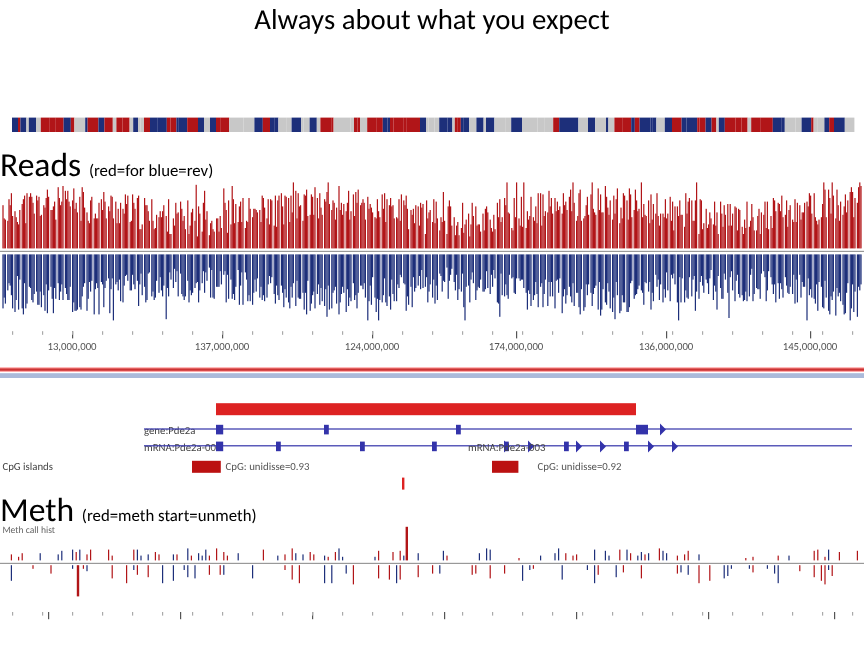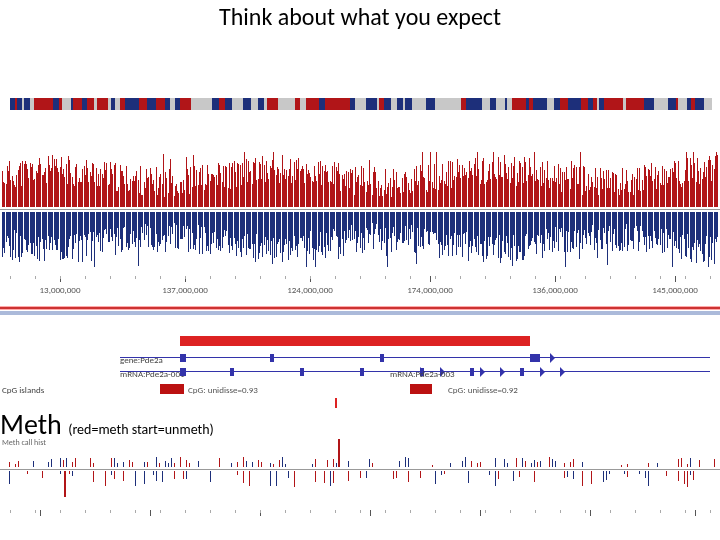--- a/index.html
+++ b/index.html
@@ -52,21 +52,21 @@
 
   
   .calls-track { position: absolute; left: 0; top: 435px; width: 720px; height: 70px; }
   .calls-track .row-label { position: absolute; left: 2px; font-size: 8px; color: #666; }
   .calls-spikes { position: absolute; left: 0; width: 720px; }
 </style>
 </head>
 <body>
 <div class="slide">
 
-<h2 class="subtitle">Think about what you expect</h2>
+<h2 class="subtitle">Always about what you expect</h2>
 
 <div class="headerbar" style="top:88px">
   <div class="caption"></div>
   <div class="tickrow" id="barcode1">
         <div class="seg" style="left: 10px; width: 5px; background: rgb(29, 47, 122);"></div>
         <div class="seg" style="left: 15px; width: 2px; background: rgb(177, 21, 24);"></div>
         <div class="seg" style="left: 17px; width: 5px; background: rgb(29, 47, 122);"></div>
         <div class="seg" style="left: 22px; width: 2px; background: rgb(200, 200, 200);"></div>
         <div class="seg" style="left: 24px; width: 6px; background: rgb(29, 47, 122);"></div>
         <div class="seg" style="left: 30px; width: 4px; background: rgb(200, 200, 200);"></div>
@@ -196,20 +196,24 @@
         <div class="seg" style="left: 676px; width: 2px; background: rgb(177, 21, 24);"></div>
         <div class="seg" style="left: 678px; width: 3px; background: rgb(200, 200, 200);"></div>
         <div class="seg" style="left: 681px; width: 6px; background: rgb(200, 200, 200);"></div>
         <div class="seg" style="left: 687px; width: 4px; background: rgb(29, 47, 122);"></div>
         <div class="seg" style="left: 691px; width: 4px; background: rgb(177, 21, 24);"></div>
         <div class="seg" style="left: 695px; width: 9px; background: rgb(29, 47, 122);"></div>
         <div class="seg" style="left: 704px; width: 8px; background: rgb(200, 200, 200);"></div>
       </div>
 </div>
 
+<div class="label-reads">
+  <span>Reads</span>
+  <span class="annot">(red=for blue=rev)</span>
+</div>
 
 <div class="reads-track">
   <div class="reads-fwd" id="reads-fwd">
         <div class="spike" style="left: 2px; height: 35.8396px; background: rgb(177, 21, 24);"></div>
         <div class="spike" style="left: 3.2px; height: 25.4755px; background: rgb(177, 21, 24);"></div>
         <div class="spike" style="left: 4.4px; height: 23.5985px; background: rgb(177, 21, 24);"></div>
         <div class="spike" style="left: 5.6px; height: 22.8008px; background: rgb(177, 21, 24);"></div>
         <div class="spike" style="left: 6.8px; height: 41.2304px; background: rgb(177, 21, 24);"></div>
         <div class="spike" style="left: 8px; height: 35.9241px; background: rgb(177, 21, 24);"></div>
         <div class="spike" style="left: 9.2px; height: 46.1408px; background: rgb(177, 21, 24);"></div>

